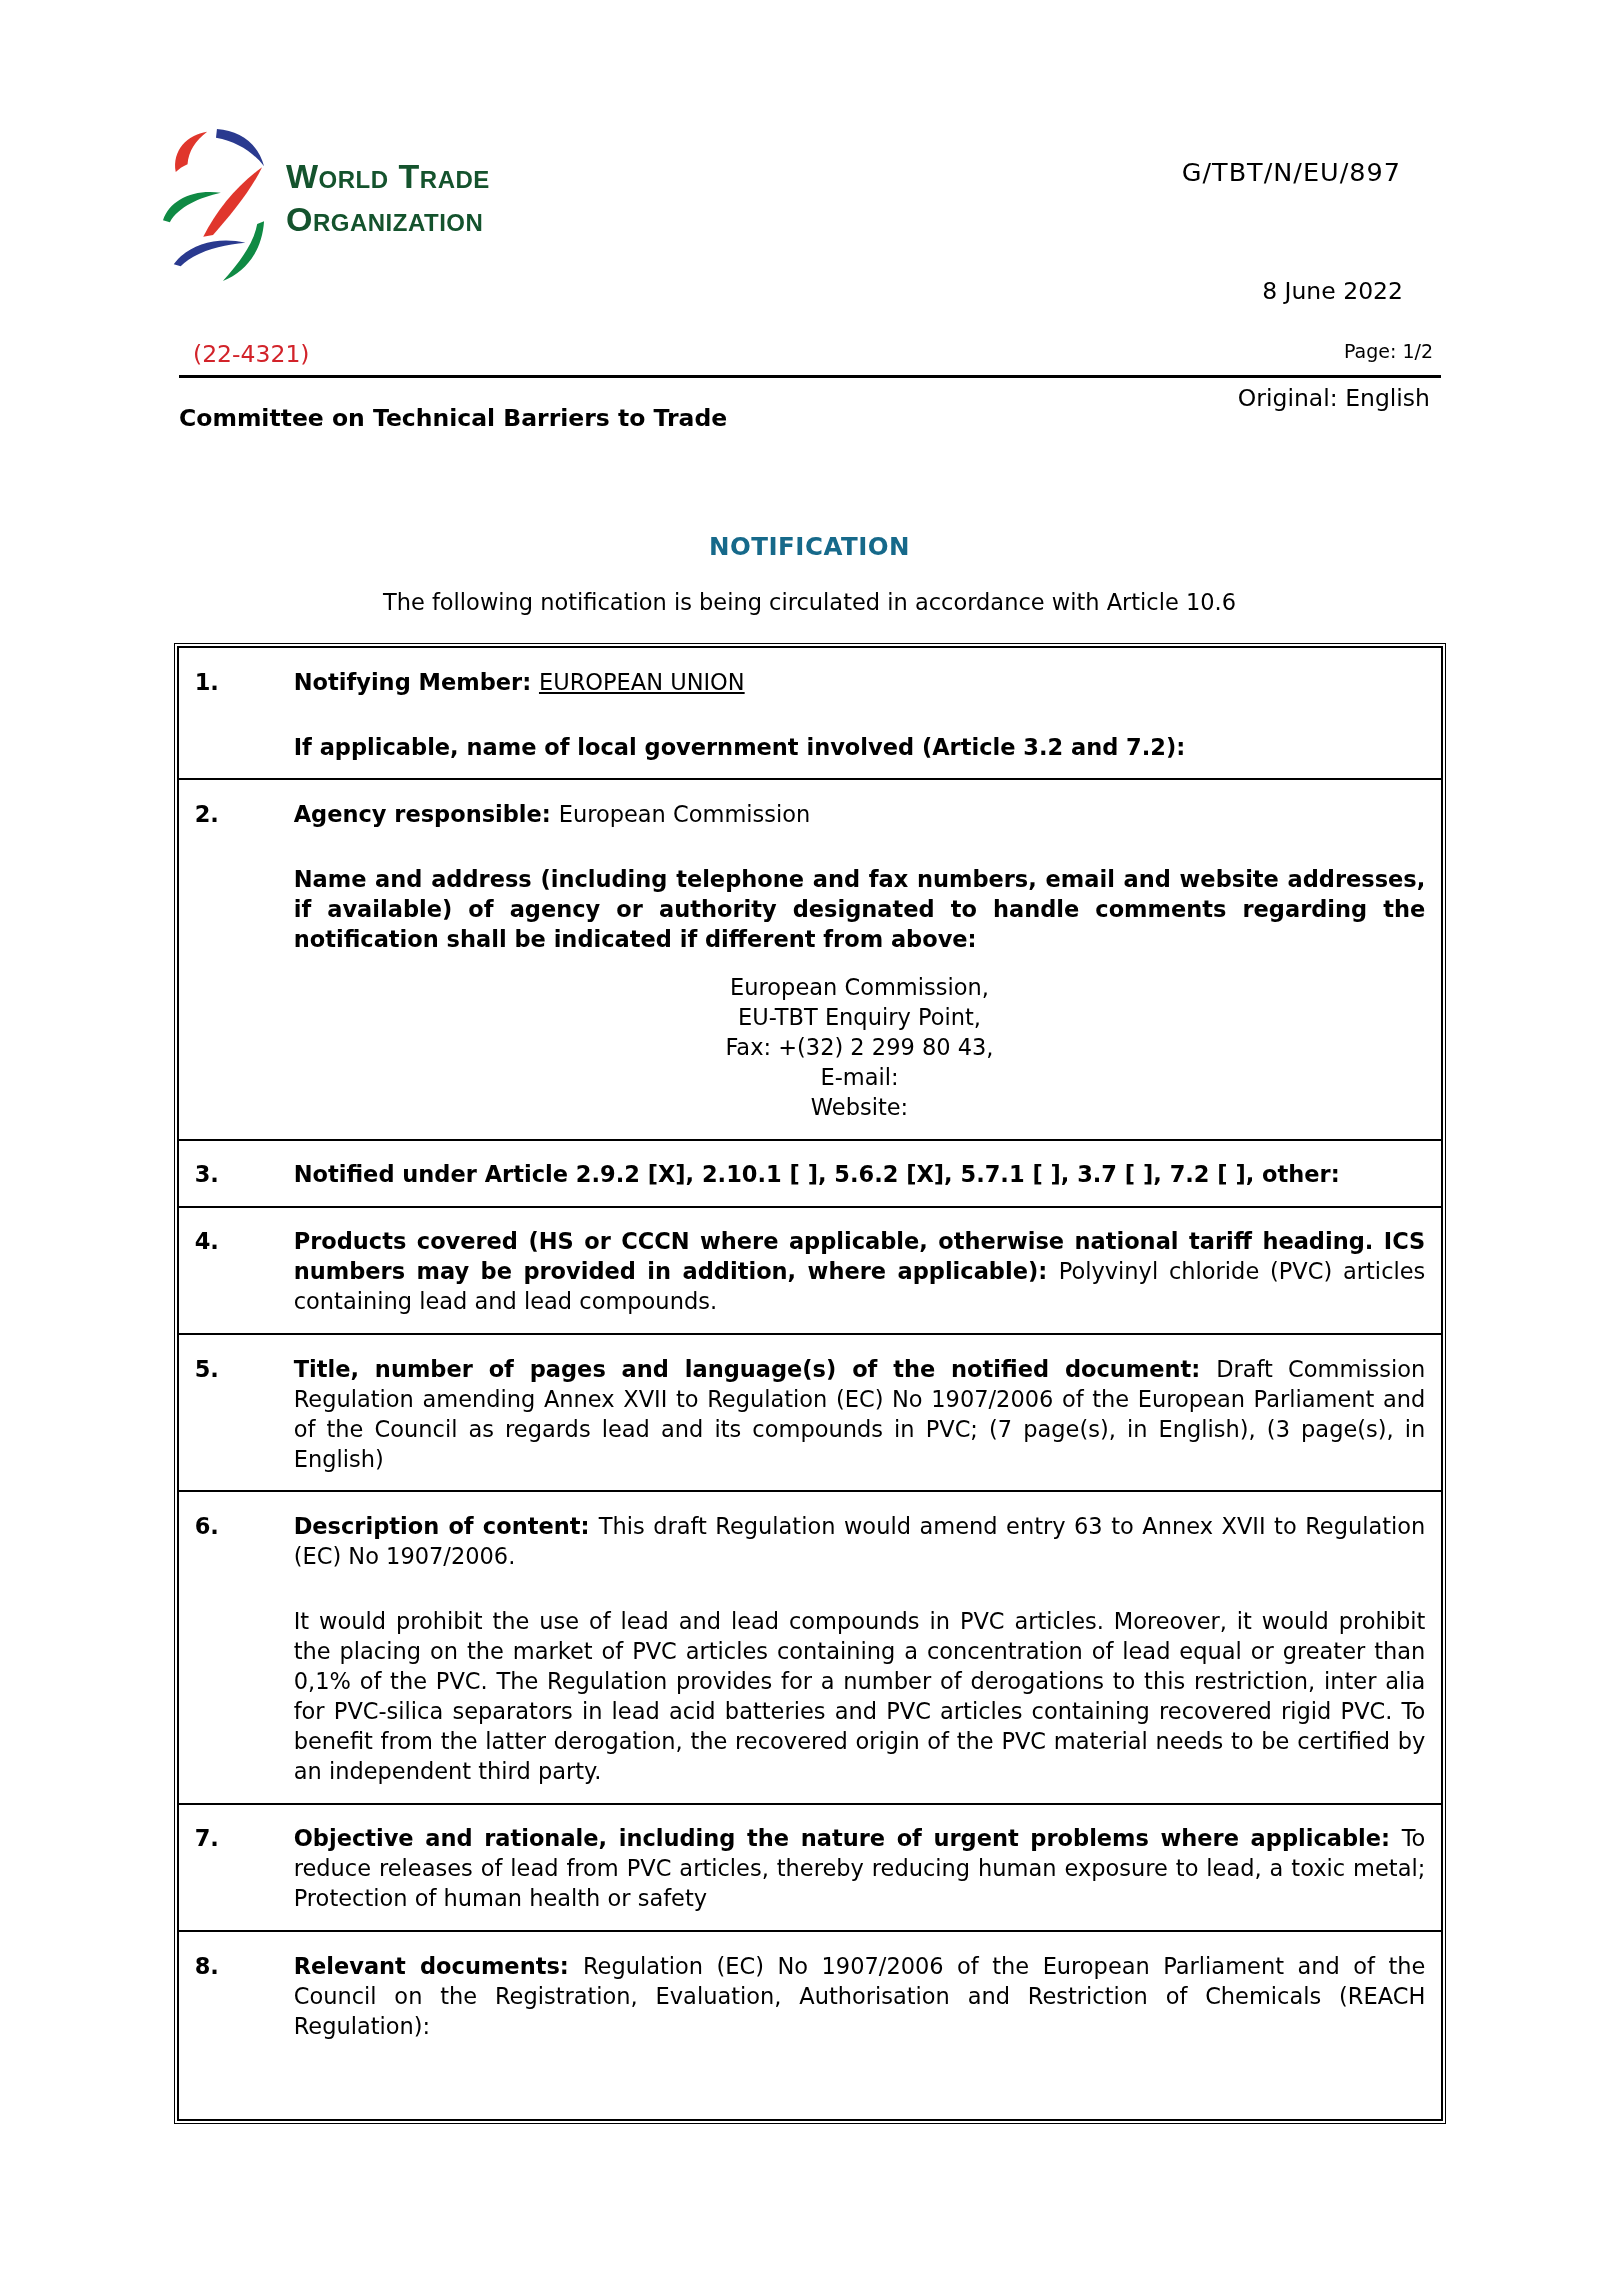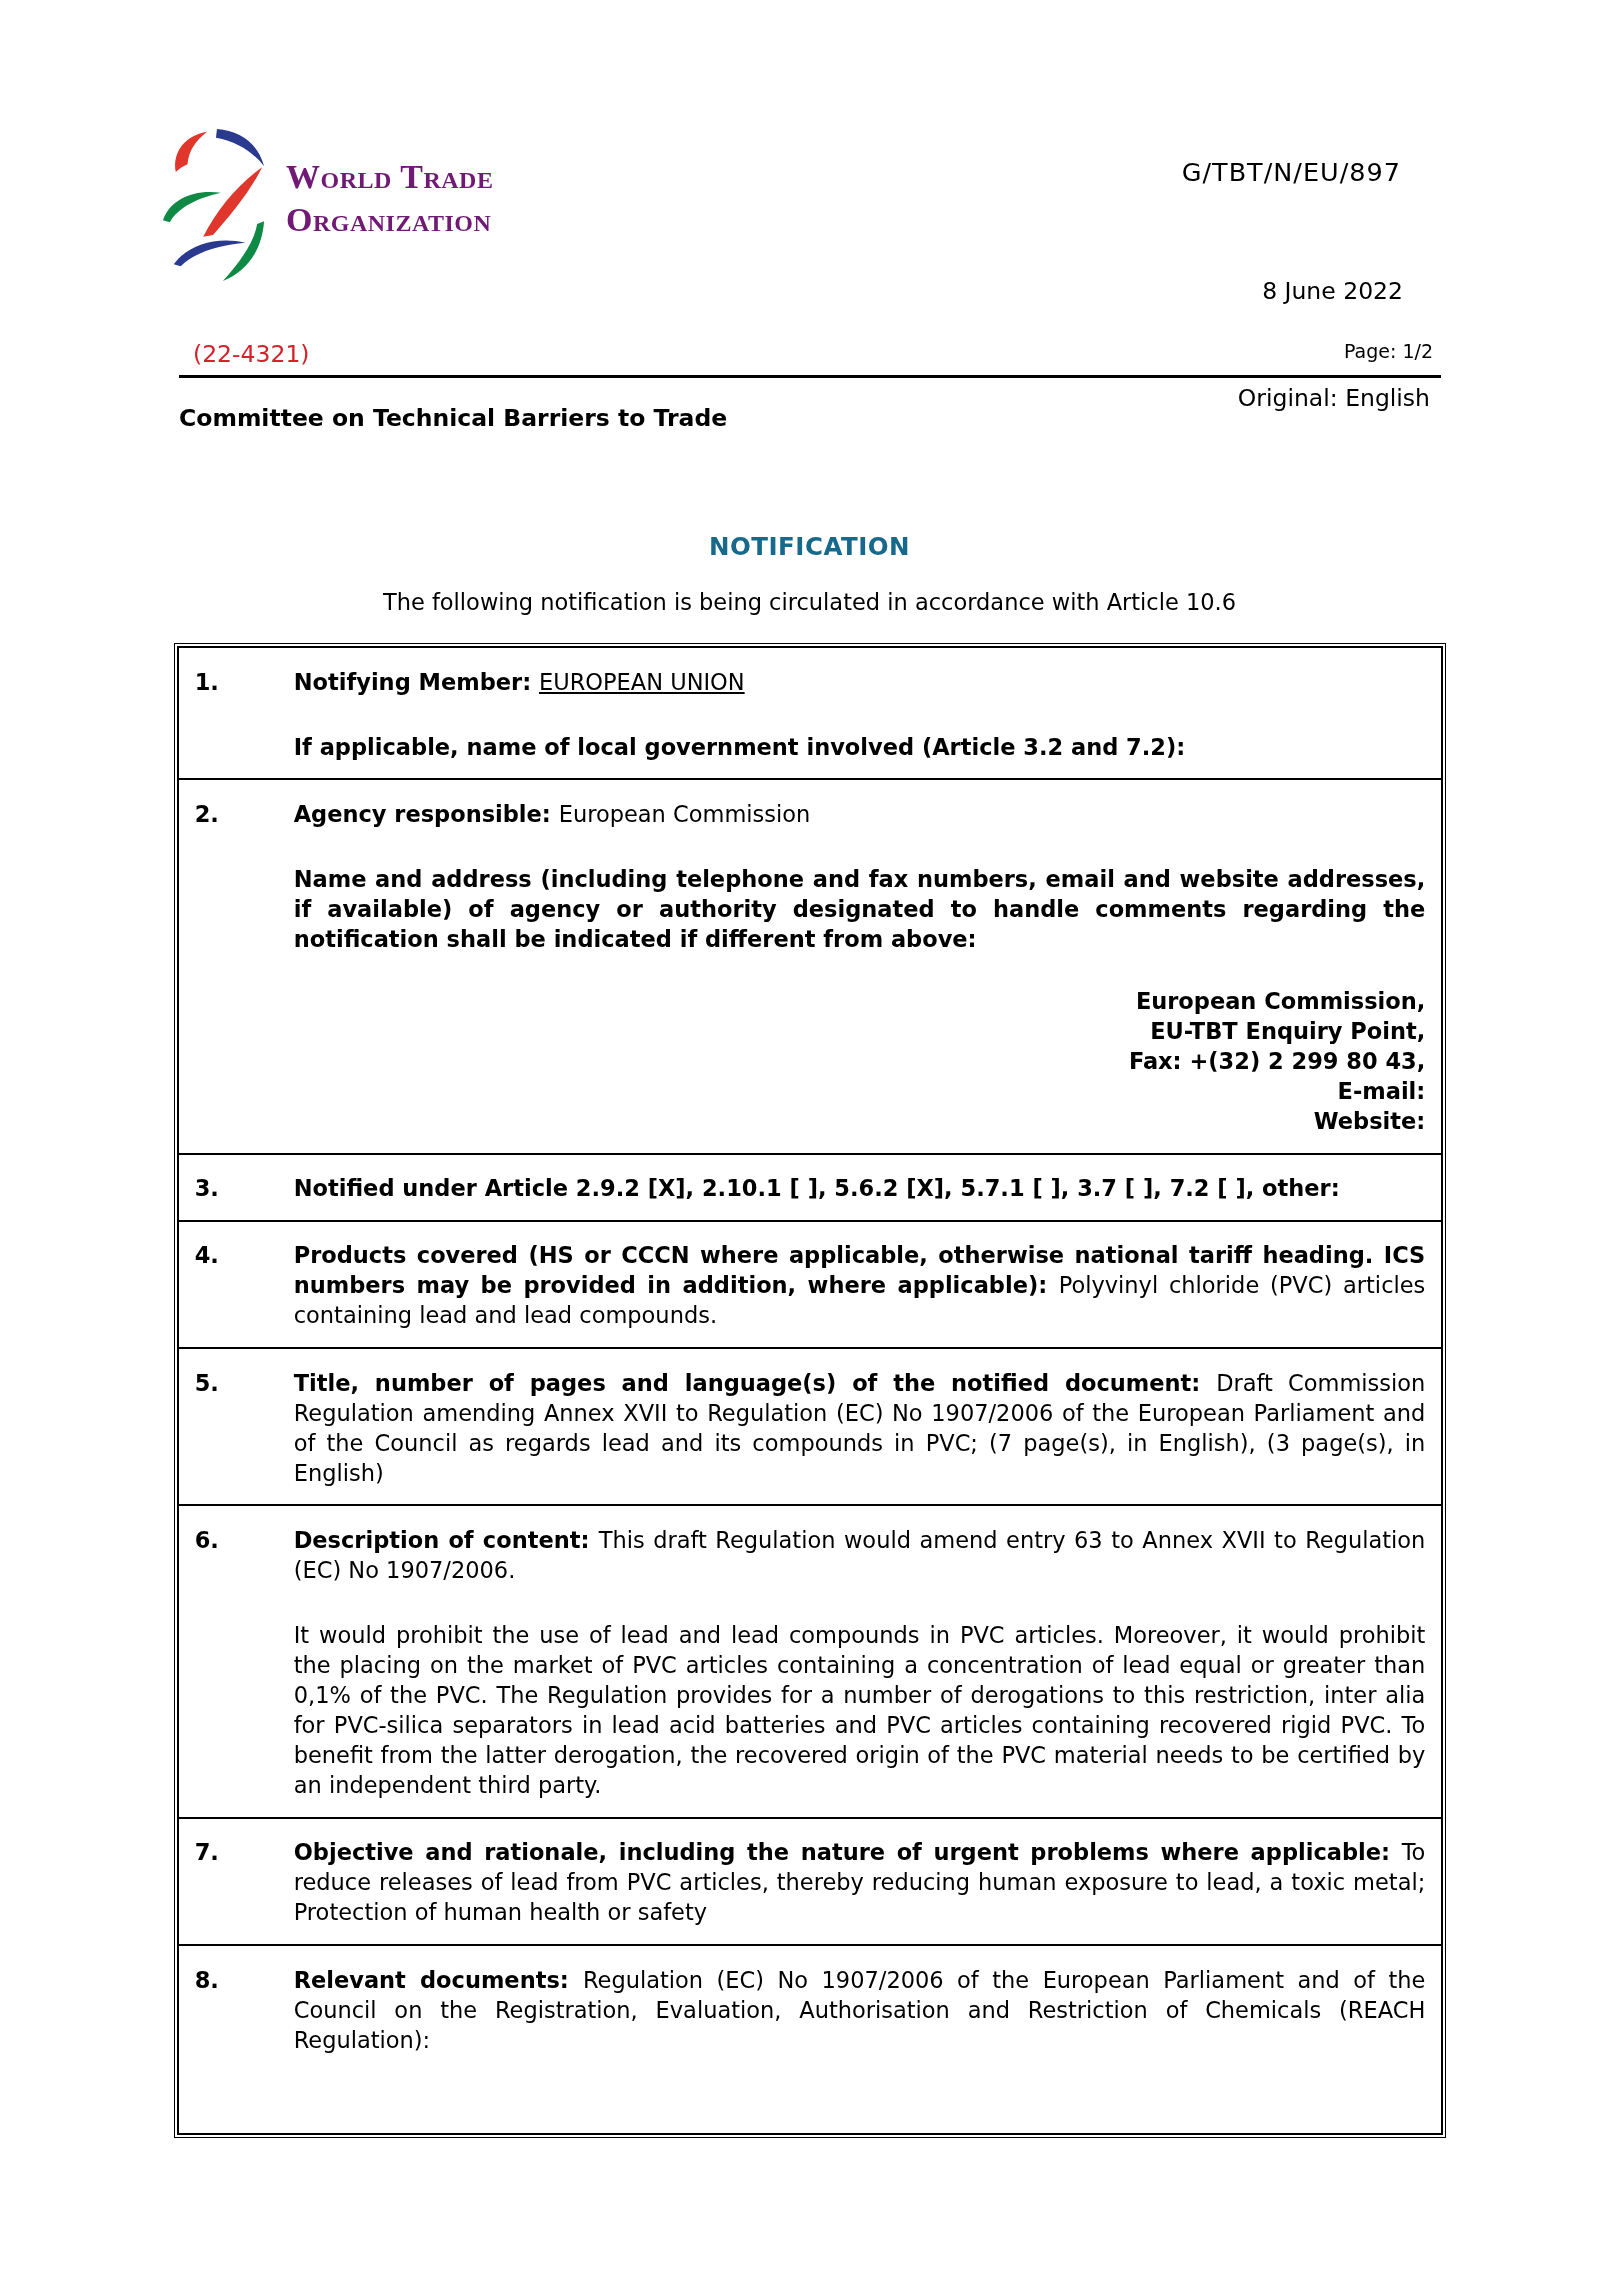--- a/index.html
+++ b/index.html
@@ -9,27 +9,27 @@
     height: 2293px;
     background: #ffffff;
     font-family: "DejaVu Sans", "Liberation Sans", sans-serif;
     color: #000000;
     overflow: hidden;
   }
   
   .logo-mark { position:absolute; left:160px; top:125px; width:110px; height:157px; }
   .wordmark {
     position:absolute; left:286px; top:155px;
-    font-family:Liberation Serif, serif;
+    font-family:Liberation Sans, sans-serif;
     font-variant: small-caps;
     font-weight: bold;
     font-size: 34px;
     line-height: 43px;
     letter-spacing: 0.5px;
-    color:#701a75;
+    color:#14532d;
   }
   .doc-symbol {
     position:absolute; right:220px; top:157px;
     font-weight:normal; font-size:25.5px; letter-spacing:1px;
   }
   .date-line { position:absolute; right:218px; top:277px; font-size:23.5px; }
   .ref-line  { position:absolute; left:193px; top:340px; font-size:23.5px; color:var(--accent_red,#D2232A); }
   .page-line { position:absolute; right:188px; top:340px; font-size:19px; }
   .rule { position:absolute; left:179px; right:180px; top:375px; height:2.9px; background:#000; }
   .committee { position:absolute; left:179px; top:404px; font-size:23.5px; font-weight:bold; }
@@ -50,21 +50,21 @@
     border:1px solid #000; padding:2px; box-sizing:border-box;
   }
   .tbl-inner { border:2.9px solid #000; }
   .trow { display:flex; padding:18.6px 15.7px 16.7px 15.7px; }
   .trow + .trow { border-top:2px solid #000; }
   .trow.tall-bottom { padding-bottom:78px; }
   .num { width:99px; flex:0 0 99px; font-weight:bold; font-size:22.5px; line-height:30px; }
   .cell { flex:1; font-size:22.5px; line-height:30px; }
   .cell p { margin:0; text-align:justify; }
   .cell p.gap { margin-top:35px; }
-  .cell .addr { margin-top:32px; text-align:right;font-weight:bold; }
+  .cell .addr { margin-top:18px; text-align:center; }
   b { font-weight:bold; }
   .u { text-decoration:underline; }
 </style>
 </head>
 <body>
 
 <div class="page">
 
   <div class="logo-mark">
     <svg viewBox="0 0 112 160" width="110" height="157" aria-hidden="true">

